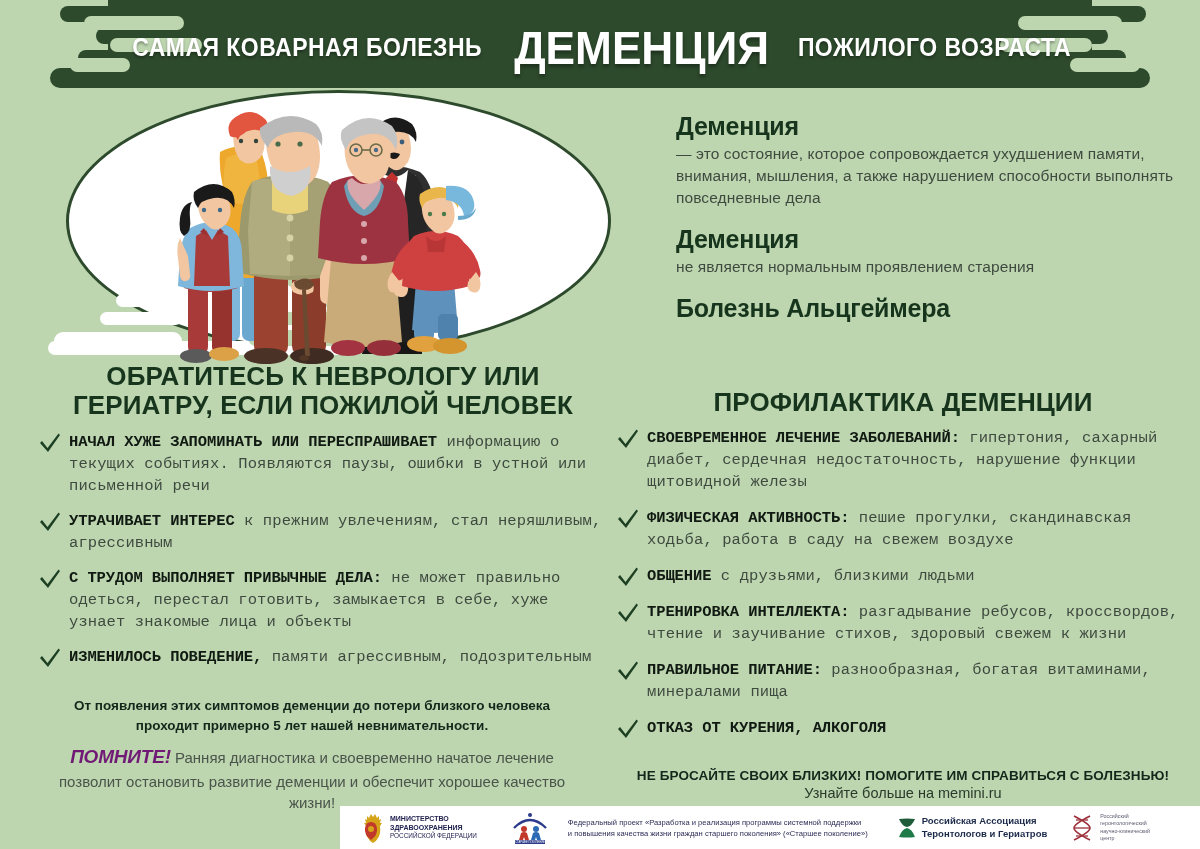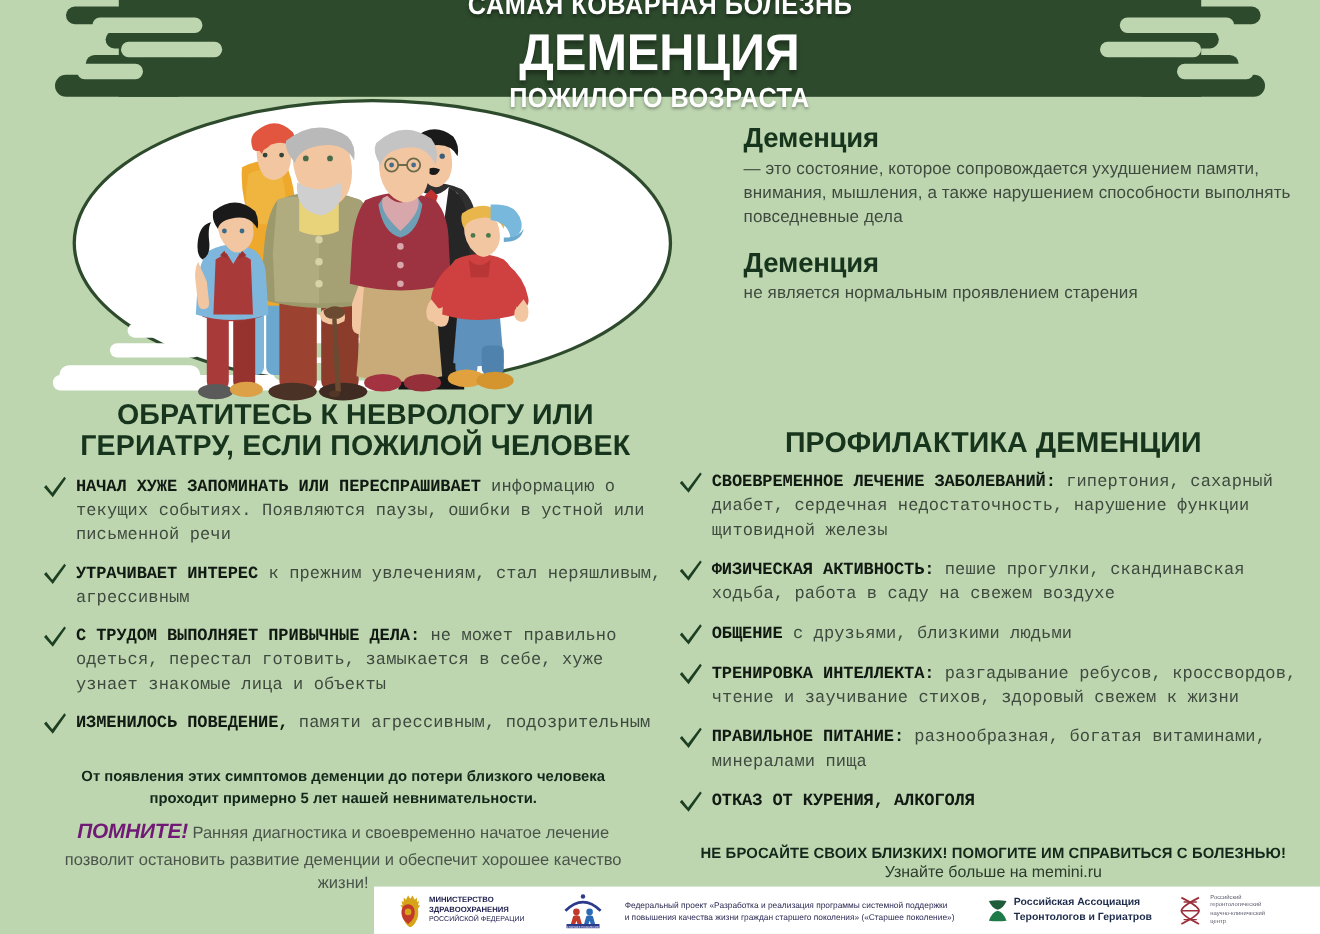--- a/index.html
+++ b/index.html
@@ -42,21 +42,20 @@
     position: absolute;
     left: 0; top: 0;
     width: 1200px; height: 88px;
     display: flex;
     align-items: center;
     justify-content: center;
     gap: 0;
     white-space: nowrap;
     z-index: 6;
     padding-top: 6px;
-    flex-direction: column;
   }
   .t-small {
     color: #ffffff;
     font-size: 25px;
     font-weight: bold;
     letter-spacing: 0.5px;
     transform: scaleX(0.92);
     text-shadow: 0 2px 3px rgba(0,0,0,.35);
   }
   .t-big {
@@ -426,20 +425,21 @@
   <div class="defs">
     <div class="def-block">
       <div class="def-h">Деменция</div>
       <div class="def-b">— это состояние, которое сопровождается ухудшением памяти, внимания, мышления, а также нарушением способности выполнять повседневные дела</div>
     </div>
     <div class="def-block">
       <div class="def-h">Деменция</div>
       <div class="def-b">не является нормальным проявлением  старения</div>
     </div>
     <div class="def-block">
+      <div class="def-h">Болезнь Альцгеймера</div>
     </div>
   </div>
 
   <div class="col-left">
     <div class="sec-head">ОБРАТИТЕСЬ К НЕВРОЛОГУ ИЛИ ГЕРИАТРУ, ЕСЛИ ПОЖИЛОЙ ЧЕЛОВЕК</div>
     <div class="items">
 
       <div class="item">
         <svg class="check" viewBox="0 0 24 24">
           <path d="M2 11 L4 9 L9.5 16 L20.5 1.5 L22 3 L10 20 Z" fill="#1d4023"></path>

